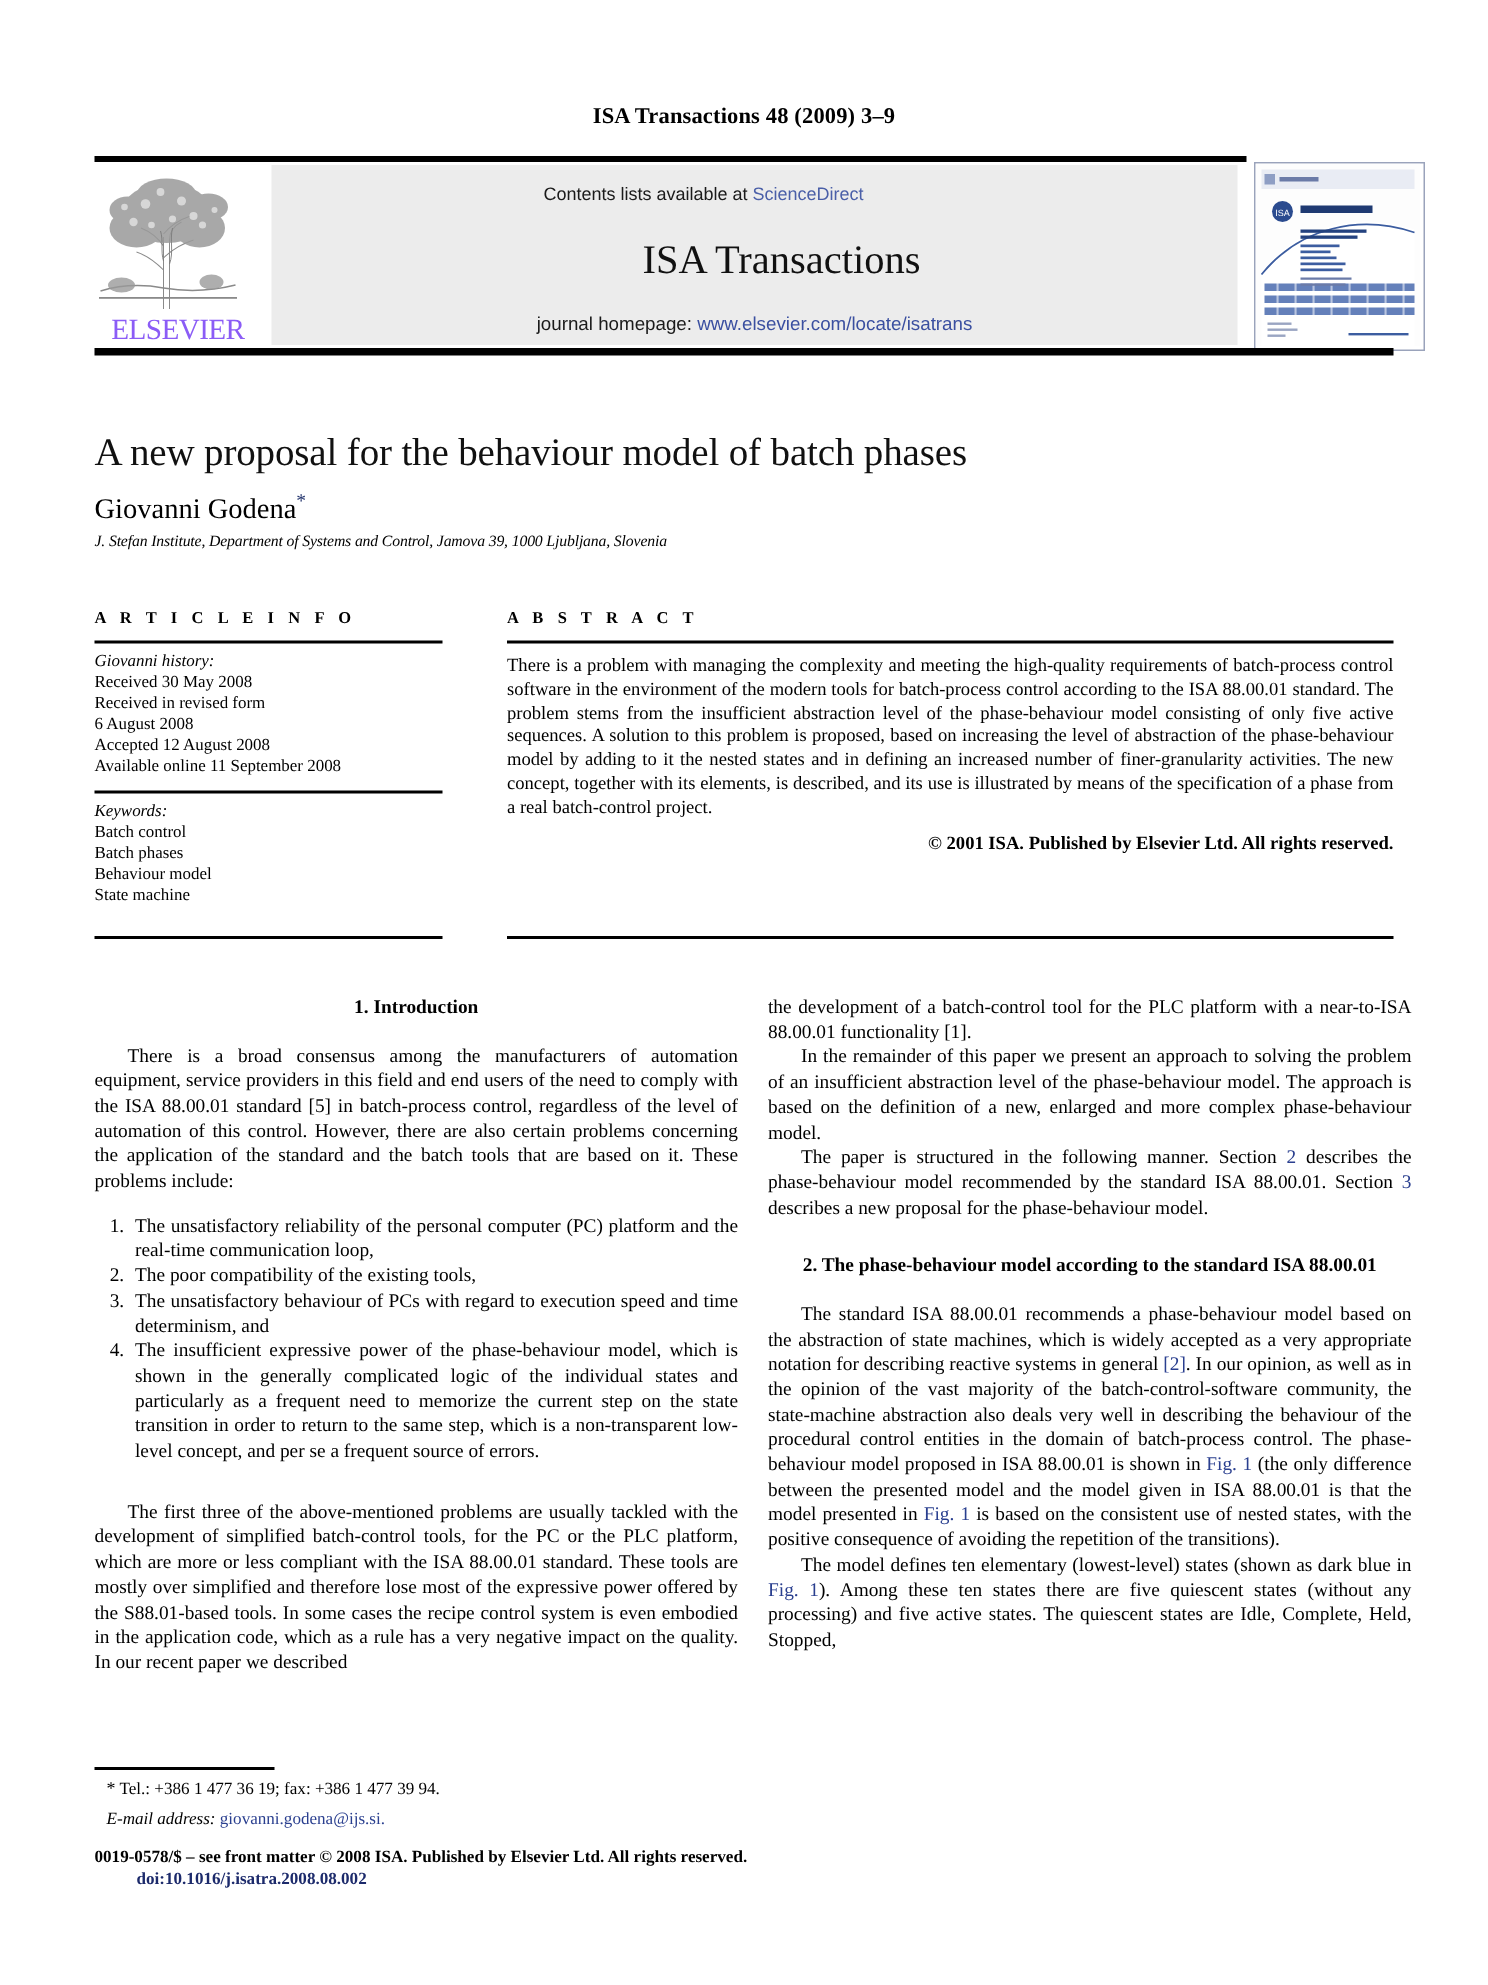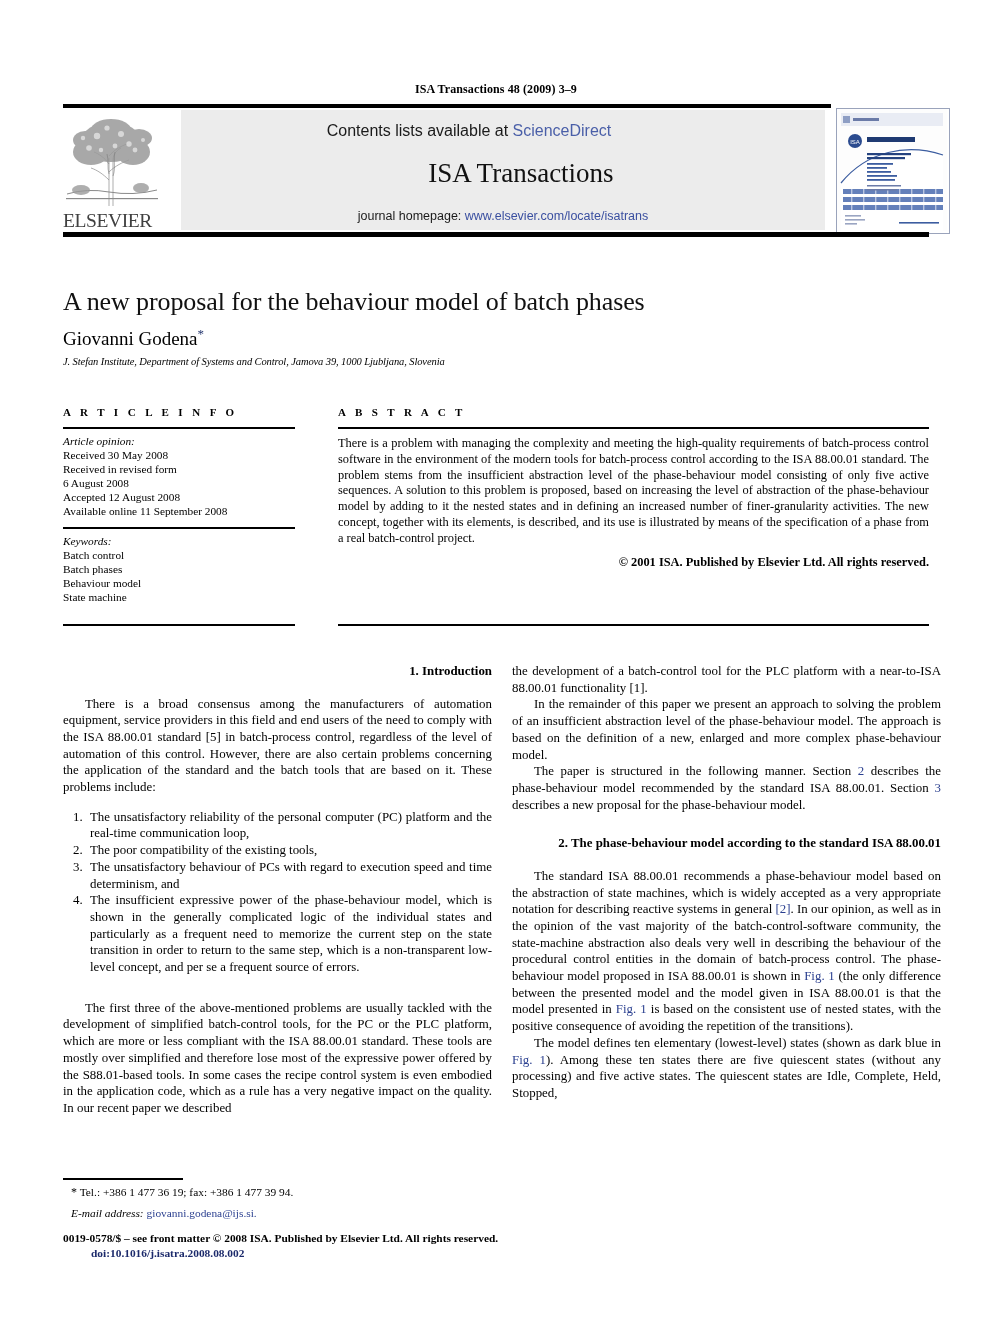--- a/index.html
+++ b/index.html
@@ -23,23 +23,22 @@
   }
 
   
   .running-head {
     position: absolute;
     left: 0; top: 70px;
     width: 992px;
     text-align: center;
     font-family: "Liberation Serif", serif;
     font-weight: bold;
-    font-size: 12px;
+    font-size: 15px;
     letter-spacing: 0.1px;
-    margin-top: 12px;
   }
 
   
   .masthead {
     position: absolute;
     left: 63px; top: 104px;
     width: 866px;
     height: 124px;
   }
   .masthead-rule-top {
@@ -60,41 +59,41 @@
     position: absolute;
     left: 0; top: 6px;
     width: 98px;
     height: 120px;
   }
   .tree-svg { display:block; }
   .elsevier-word {
     position: absolute;
     left: 0; top: 101px;
     width: 100px;
-    text-align: left;
-    color: #404040;
+    text-align: right;
+    color: #8b5cf6;
     font-family: "Liberation Serif", serif;
     font-size: 19.5px;
     letter-spacing: -0.4px;
     line-height: 1;
   }
   .sd-banner {
     position: absolute;
     left: 118px; top: 6px;
     width: 644px;
     height: 120px;
     background: #ececec;
   }
   .sd-line {
     position: absolute;
     left: 0; top: 12px;
     width: 576px;
     text-align: center;
     font-family: "Liberation Sans", sans-serif;
-    font-size: 16px;
+    font-size: 12px;
     color: #1a1a1a;
   }
   .sd-link { color: #4a5fa8; }
   .journal-name {
     position: absolute;
     left: 0; top: 48px;
     width: 680px;
     text-align: center;
     font-family: "Liberation Serif", serif;
     font-size: 27px;
@@ -215,21 +214,21 @@
     text-align: justify;
   }
   .col-left  { left: 63px; }
   .col-right { left: 512px; }
 
   .h2 {
     font-weight: bold;
     font-size: 12.9px;
     line-height: 1.28;
     margin: 0 0 16px 0;
-    text-align: right;
+    text-align: center;
   }
   .h2.spaced { margin-top: 22px; }
   p.body {
     margin: 0;
     text-indent: 22px;
   }
   p.body.noind { text-indent: 0; }
   ol.problems {
     margin: 13px 0 24px 0;
     padding-left: 23px;
@@ -387,21 +386,21 @@
   </div>
 
   <div class="article-title">A new proposal for the behaviour model of batch phases</div>
   <div class="author"><span>Giovanni Godena</span><sup>*</sup></div>
   <div class="affiliation">J. Stefan Institute, Department of Systems and Control, Jamova 39, 1000 Ljubljana, Slovenia</div>
 
   <div class="info-col">
     <div class="sechead">A R T I C L E   I N F O</div>
     <div class="hr-med"></div>
     <div class="info-body">
-      <div class="lbl">Article opinion:</div>
+      <div class="lbl">Giovanni history:</div>
       <div>Received 30 May 2008</div>
       <div>Received in revised form</div>
       <div>6 August 2008</div>
       <div>Accepted 12 August 2008</div>
       <div>Available online 11 September 2008</div>
     </div>
     <div class="hr-med"></div>
     <div class="info-body">
       <div class="lbl">Keywords:</div>
       <div>Batch control</div>

